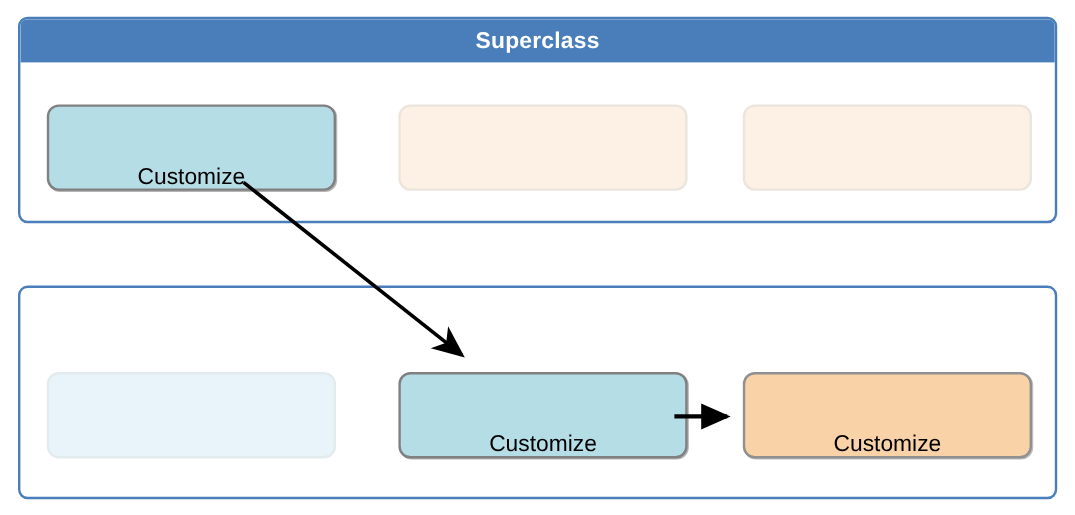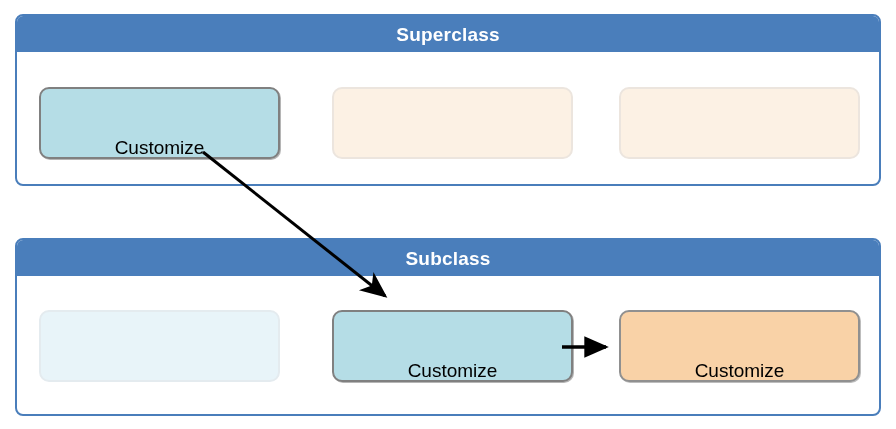--- a/index.html
+++ b/index.html
@@ -131,23 +131,20 @@
       <div class="member-box style-cream" style="left:315px; top:35px; width:241px; height:72px;">
         <span class="member-label"></span>
       </div>
       <div class="member-box style-cream" style="left:602px; top:35px; width:241px; height:72px;">
         <span class="member-label"></span>
       </div>
     </div>
   </div>
 
   <div class="class-container" id="subclass-container">
-    <div class="class-header">
-      <span class="class-header-title">Subclass</span>
-    </div>
     <div class="member-row">
       <div class="member-box style-paleblue" style="left:22px; top:34px; width:241px; height:72px;">
         <span class="member-label"></span>
       </div>
       <div class="member-box style-blue" style="left:315px; top:34px; width:241px; height:72px;">
         <span class="member-label">Customize</span>
       </div>
       <div class="member-box style-orange" style="left:602px; top:34px; width:241px; height:72px;">
         <span class="member-label">Customize</span>
       </div>

